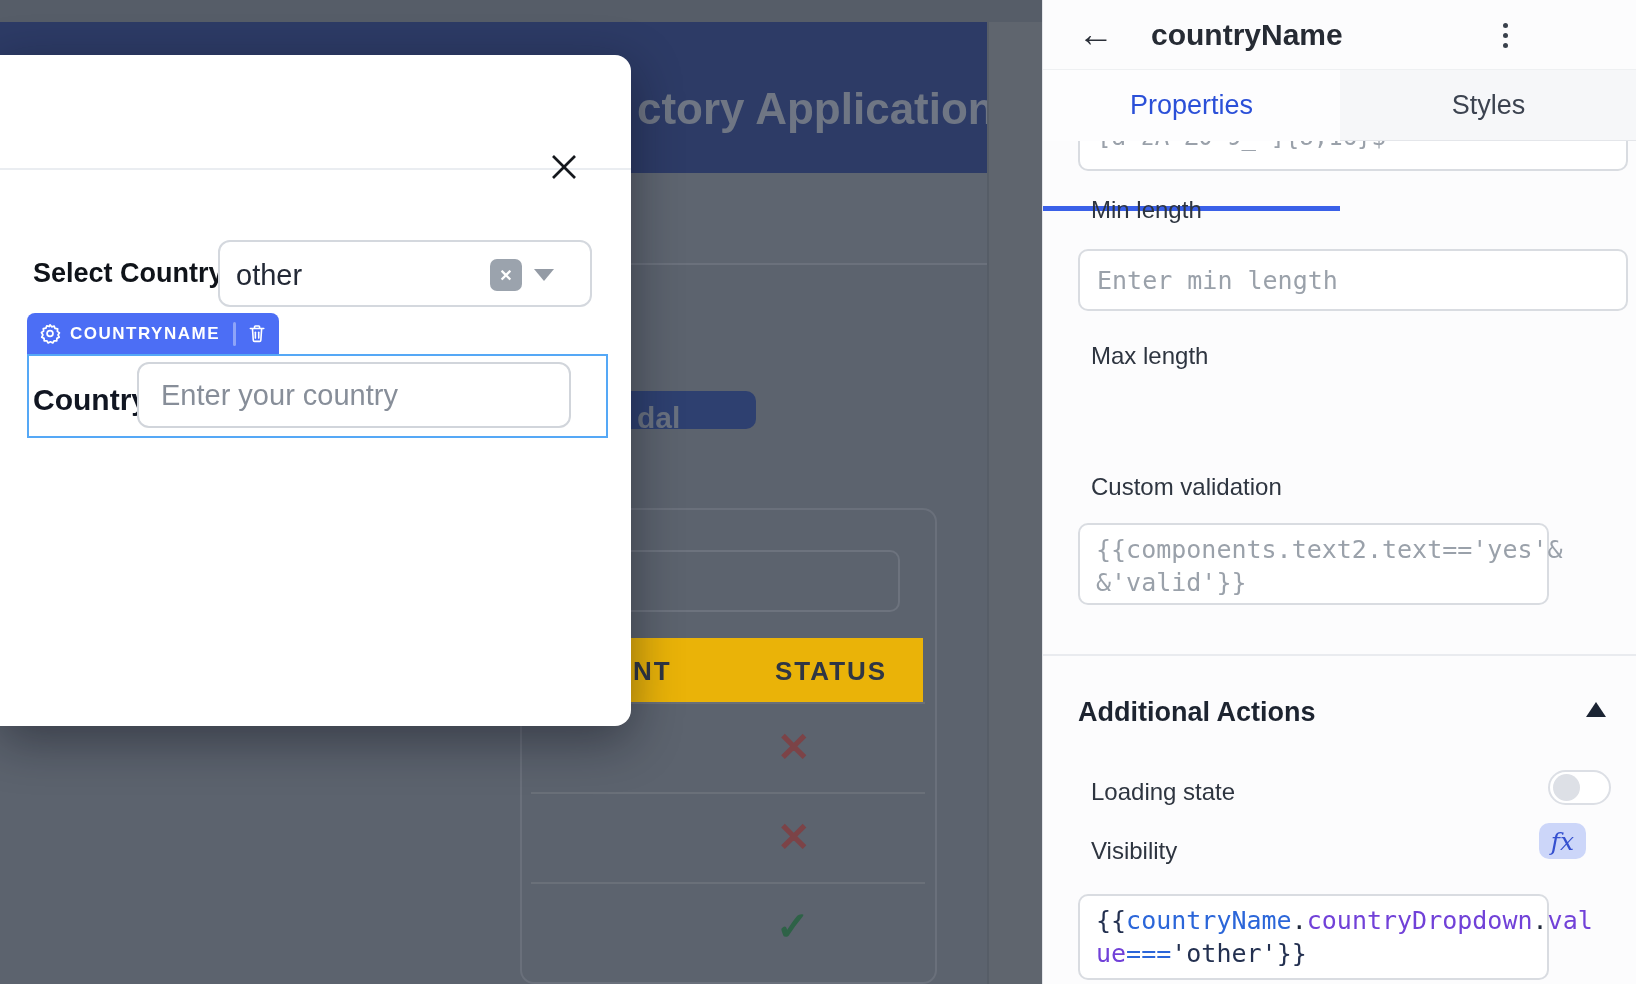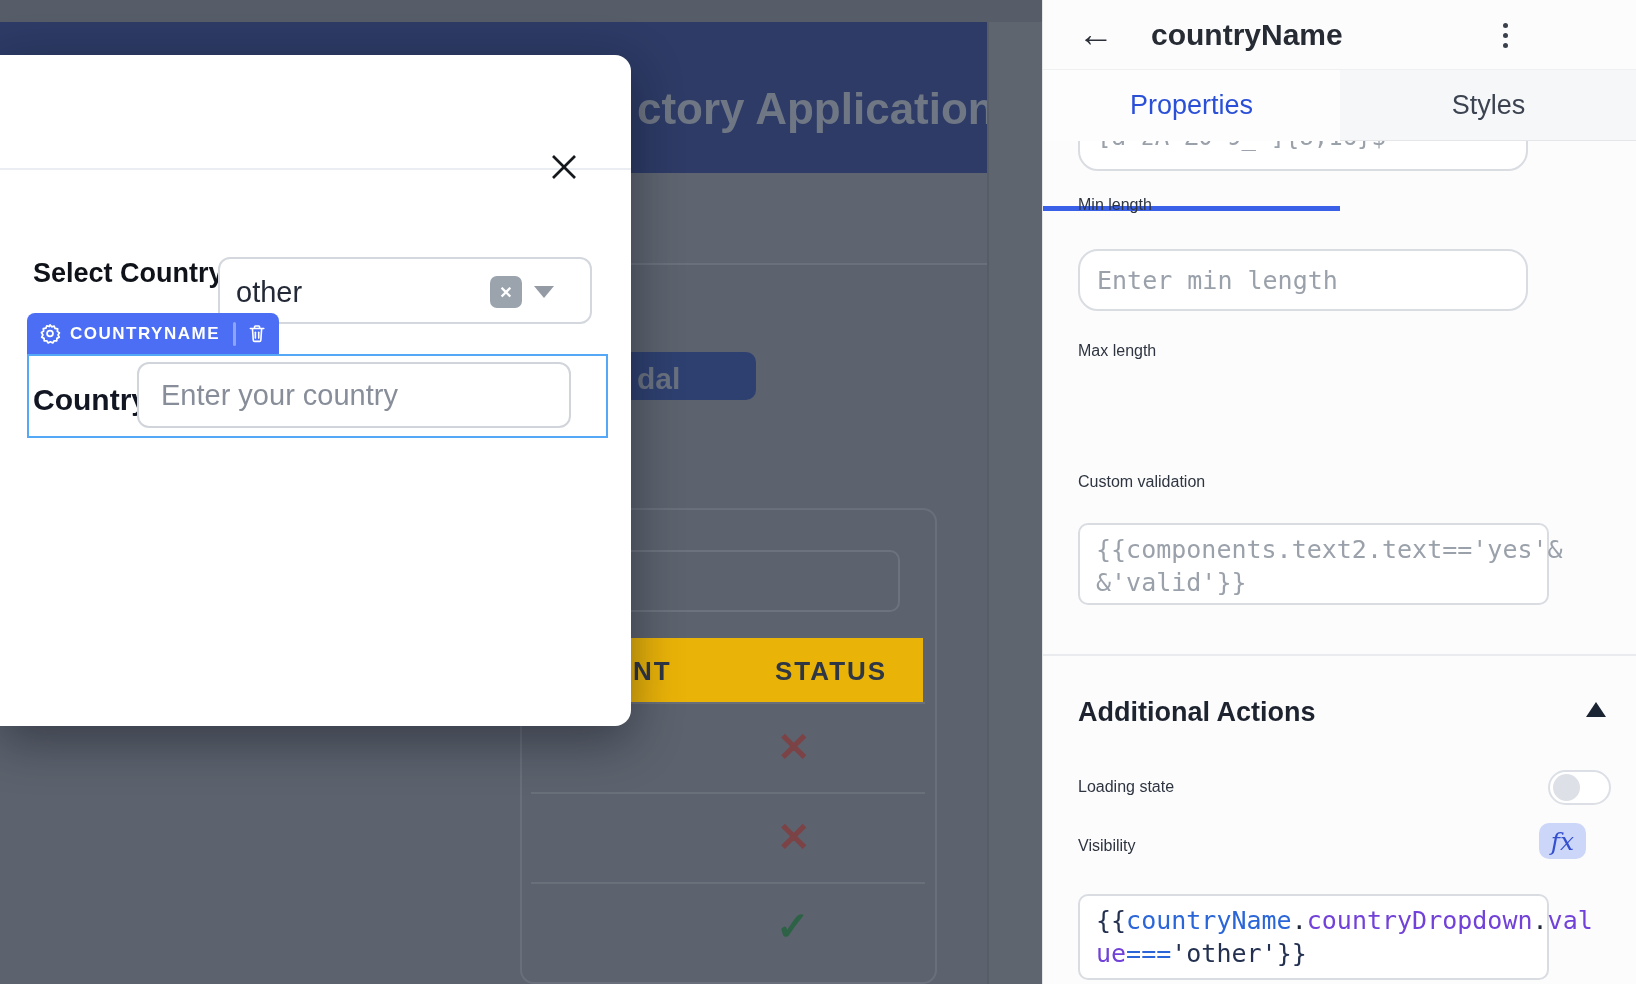--- a/index.html
+++ b/index.html
@@ -8,37 +8,37 @@
          background:#5c636e;font-family:"Liberation Sans",sans-serif;}
   .abs{position:absolute;}
 
   
   .topstrip{left:0;top:0;width:1042px;height:22px;background:#565d68;}
   .navyband{left:0;top:22px;width:987px;height:151px;background:#2d3b66;}
   .app-title{left:637px;top:84px;font-size:44px;font-weight:700;color:#6f7684;white-space:nowrap;}
   .toolstrip{left:0;top:173px;width:987px;height:90px;background:#5e6570;}
   .tooldivider{left:0;top:263px;width:987px;height:2px;background:#6b717c;}
   .gutter{left:987px;top:22px;width:55px;height:962px;background:#5f656e;border-left:2px solid #565d67;}
-  .bg-button{left:580px;top:352px;width:176px;height:48px;background:#2e4070;border-radius:10px;}
+  .bg-button{left:580px;top:391px;width:176px;height:38px;background:#2e4070;border-radius:10px;}
   .bg-button-label{left:57px;top:10px;font-size:30px;font-weight:700;color:#6a7280;}
   .bg-card{left:520px;top:508px;width:417px;height:476px;border:2px solid #6a707b;border-radius:14px;}
   .bg-search{left:540px;top:550px;width:360px;height:62px;border:2px solid #6d737e;border-radius:10px;background:transparent;}
   .bg-thead{left:531px;top:638px;width:392px;height:64px;background:#eab308;}
   .bg-th{top:18px;font-size:26px;font-weight:700;letter-spacing:2px;color:#2f3644;}
   .rowline{left:531px;width:394px;height:2px;background:#6a7079;}
   .st-fail{font-size:40px;font-weight:700;color:#7c4347;line-height:1;}
   .st-pass{font-size:40px;font-weight:700;color:#2e6247;line-height:1;}
 
   
   .modal{left:0;top:55px;width:631px;height:671px;background:#ffffff;
          border-radius:0 16px 16px 0;box-shadow:0 14px 50px rgba(10,14,25,.45);z-index:5;}
   .modal-header{left:0;top:0;width:631px;height:115px;border-bottom:2px solid #eaedf1;}
   .close-btn{left:540px;top:88px;width:48px;height:48px;cursor:pointer;display:flex;align-items:center;justify-content:center;}
   .sel-label{left:33px;top:203px;font-size:27px;font-weight:700;color:#0f1319;}
-  .dropdown{left:218px;top:202px;width:374px;height:67px;border:2px solid #d4d8de;border-radius:12px;background:#fff;}
+  .dropdown{left:218px;top:185px;width:374px;height:67px;border:2px solid #d4d8de;border-radius:12px;background:#fff;}
   .dd-value{left:16px;top:17px;font-size:29px;color:#232936;}
   .dd-clear{left:270px;top:17px;width:32px;height:32px;background:#9ba3ad;border-radius:7px;
             display:flex;align-items:center;justify-content:center;color:#fff;font-size:16px;font-weight:700;cursor:pointer;}
   .dd-chevron{left:314px;top:27px;width:0;height:0;border-left:10px solid transparent;
               border-right:10px solid transparent;border-top:12px solid #949ba5;}
   .badge{left:27px;top:258px;width:252px;height:41px;background:#4c6ef5;border-radius:8px 8px 0 0;
          display:flex;align-items:center;padding:0 12px;}
   .badge-label{color:#ffffff;font-size:17px;font-weight:700;letter-spacing:1.5px;margin-left:9px;}
   .badge-sep{width:3px;height:24px;background:#8ea4f8;margin:0 11px 0 13px;border-radius:2px;}
   .selection{left:27px;top:299px;width:581px;height:84px;border:2px solid #55a8f6;background:#fff;}
@@ -55,22 +55,22 @@
   .kebab{left:1494px;top:23px;width:20px;display:flex;flex-direction:column;gap:5px;align-items:center;cursor:pointer;}
   .kebab i{width:5px;height:5px;border-radius:50%;background:#3a414c;}
   .tabs{left:0;top:70px;width:594px;height:71px;}
   .tab{position:absolute;top:0;width:297px;height:71px;display:flex;align-items:center;justify-content:center;
        font-size:27px;cursor:pointer;}
   .tab-props{left:0;color:#2b50d8;background:#fdfdfe;font-weight:500;}
   .tab-styles{left:297px;color:#3c4350;background:#f6f7f9;border-bottom:1px solid #e4e6ea;}
   .tab-underline{left:0;top:136px;width:297px;height:5px;background:#3a60e8;}
   .panel-content{left:0;top:141px;width:594px;height:843px;overflow:hidden;}
 
-  .fld-label{left:35px;font-size:16px;color:#2e3540;}
-  .fld-input{left:35px;width:450px;height:62px;border:2px solid #d9dce1;border-radius:20px;background:#fff;
+  .fld-label{left:48px;font-size:24px;color:#2e3540;}
+  .fld-input{left:35px;width:550px;height:62px;border:2px solid #d9dce1;border-radius:10px;background:#fff;
              font-family:"DejaVu Sans Mono",monospace;font-size:25px;color:#3a414c;padding:0 0 0 17px;outline:none;}
   .fld-input::placeholder{color:#9aa1aa;}
   .codebox{left:35px;width:471px;border:2px solid #d9dce1;border-radius:10px;background:#fff;
            font-family:"DejaVu Sans Mono",monospace;font-size:25px;line-height:33px;padding:8px 16px;cursor:text;}
   .t-gray{color:#9aa1aa;}
   .t-ink{color:#20293c;}
   .t-navy{color:#233050;}
   .t-blue{color:#2b66d9;}
   .t-purple{color:#7141d8;}
   .regexbox{top:-32px;height:62px;overflow:hidden;}

